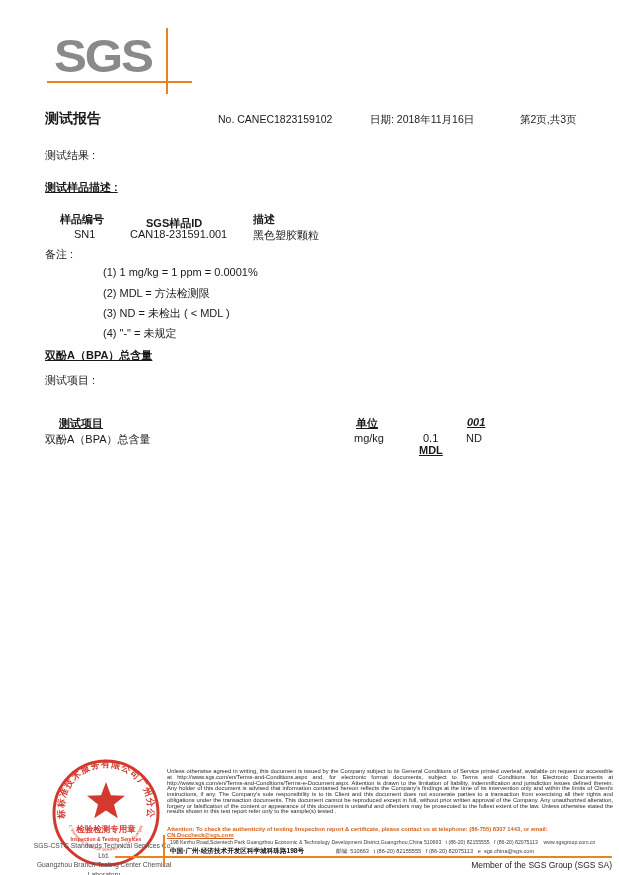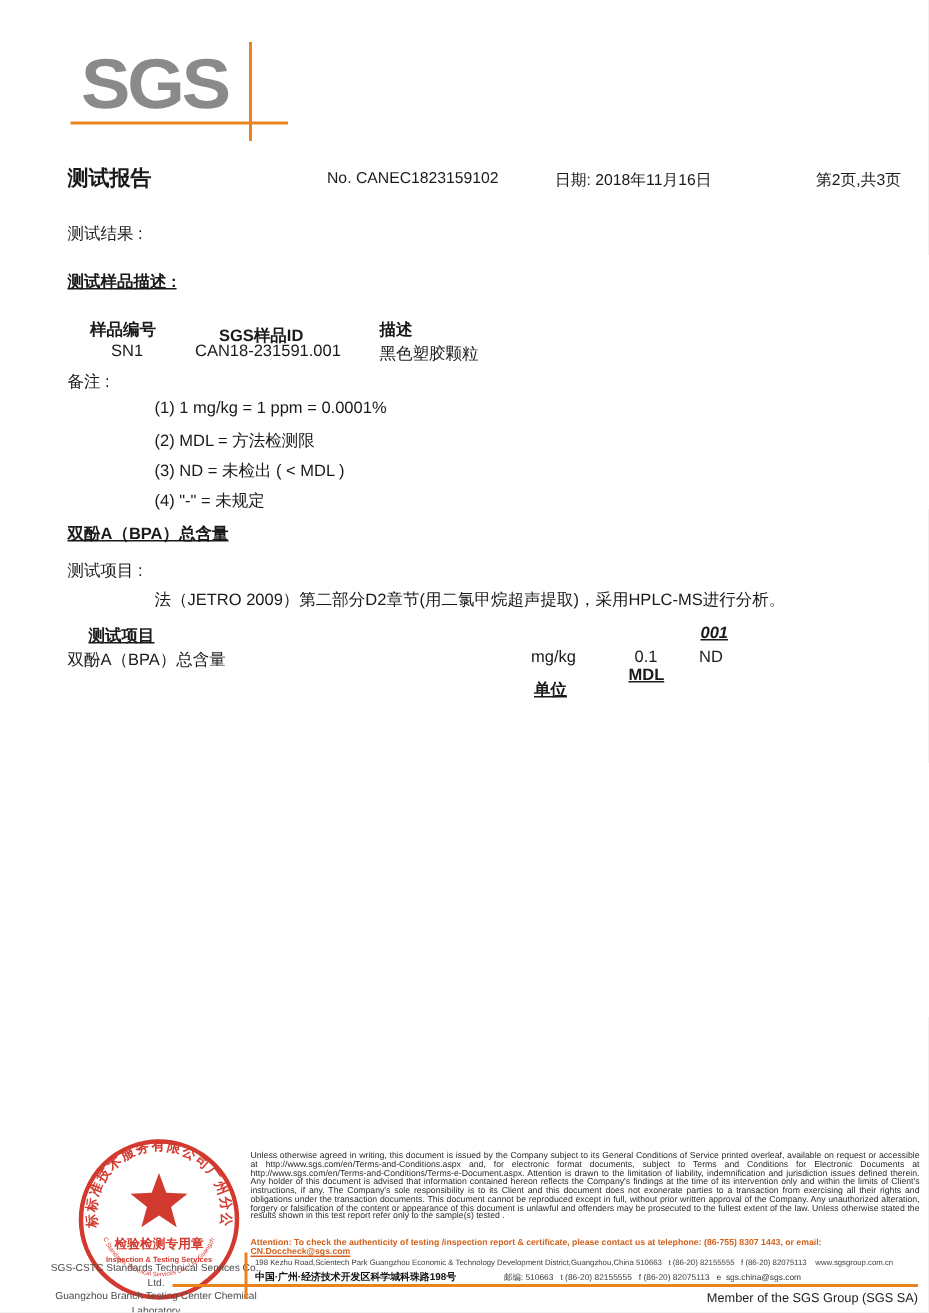--- a/index.html
+++ b/index.html
@@ -44,44 +44,43 @@
 
 <div class="page">
 
   <div class="abs logo-text" style="left:54px;top:32px;">SGS</div>
   <div class="abs orange" style="left:47px;top:81px;width:145px;height:2px;"></div>
   <div class="abs orange" style="left:166px;top:28px;width:2px;height:66px;"></div>
 
   <div class="abs doc-title" style="left:45px;top:110px;">测试报告</div>
   <div class="abs h-meta" style="left:218px;top:113px;">No. CANEC1823159102</div>
   <div class="abs h-meta" style="left:370px;top:113px;">日期: 2018年11月16日</div>
-  <div class="abs h-meta" style="left:544px;top:113px;">第2页,共3页</div>
+  <div class="abs h-meta" style="left:520px;top:113px;">第2页,共3页</div>
 
   <div class="abs body-txt" style="left:45px;top:148px;">测试结果 :</div>
   <div class="abs body-txt bold ul" style="left:45px;top:180px;">测试样品描述 :</div>
 
   <div class="abs body-txt bold" style="left:60px;top:212px;">样品编号</div>
   <div class="abs body-txt bold" style="left:146px;top:216px;">SGS样品ID</div>
   <div class="abs body-txt bold" style="left:253px;top:212px;">描述</div>
   <div class="abs body-txt" style="left:74px;top:228px;">SN1</div>
   <div class="abs body-txt" style="left:130px;top:228px;">CAN18-231591.001</div>
   <div class="abs body-txt" style="left:253px;top:228px;">黑色塑胶颗粒</div>
 
   <div class="abs body-txt" style="left:45px;top:247px;">备注 :</div>
   <div class="abs note-line" style="left:103px;top:266px;">(1) 1 mg/kg = 1 ppm = 0.0001%</div>
   <div class="abs note-line" style="left:103px;top:286px;">(2) MDL = 方法检测限</div>
   <div class="abs note-line" style="left:103px;top:306px;">(3) ND = 未检出 ( &lt; MDL )</div>
   <div class="abs note-line" style="left:103px;top:326px;">(4) "-" = 未规定</div>
 
   <div class="abs body-txt bold ul" style="left:45px;top:348px;">双酚A（BPA）总含量</div>
   <div class="abs method" style="left:45px;top:373px;">测试项目 :</div>
-  <div class="abs method" style="left:103px;top:392px;">法（JETRO 2009）第二部分D2章节(用二氯甲烷超声提取)，采用HPLC-MS进行分析。</div>
 
   <div class="abs body-txt bold ul" style="left:59px;top:416px;">测试项目</div>
-  <div class="abs body-txt bold ul" style="left:356px;top:416px;margin-top:36px;">单位</div>
+  <div class="abs body-txt bold ul" style="left:356px;top:416px;">单位</div>
   <div class="abs body-txt bold ul" style="left:419px;top:416px;margin-top:28px;">MDL</div>
   <div class="abs body-txt bold ul it" style="left:467px;top:416px;">001</div>
   <div class="abs body-txt" style="left:45px;top:432px;">双酚A（BPA）总含量</div>
   <div class="abs body-txt" style="left:354px;top:432px;">mg/kg</div>
   <div class="abs body-txt" style="left:423px;top:432px;">0.1</div>
   <div class="abs body-txt" style="left:466px;top:432px;">ND</div>
 
   <svg class="abs stamp-svg" style="left:50px;top:757px;" width="112" height="112" viewBox="0 0 112 112">
     <defs>
       <path id="arcTop" d="M 15 61 A 42 42 0 1 1 97 61" fill="none"></path>

